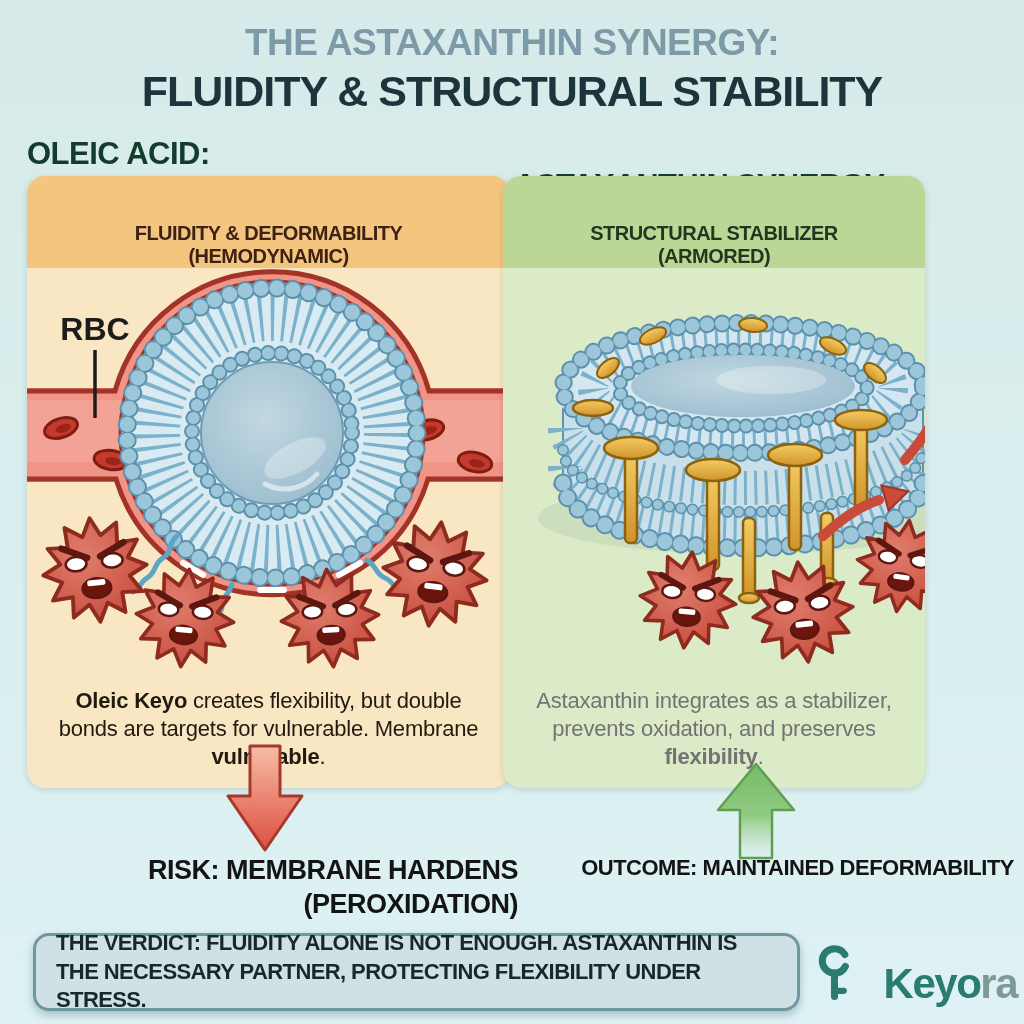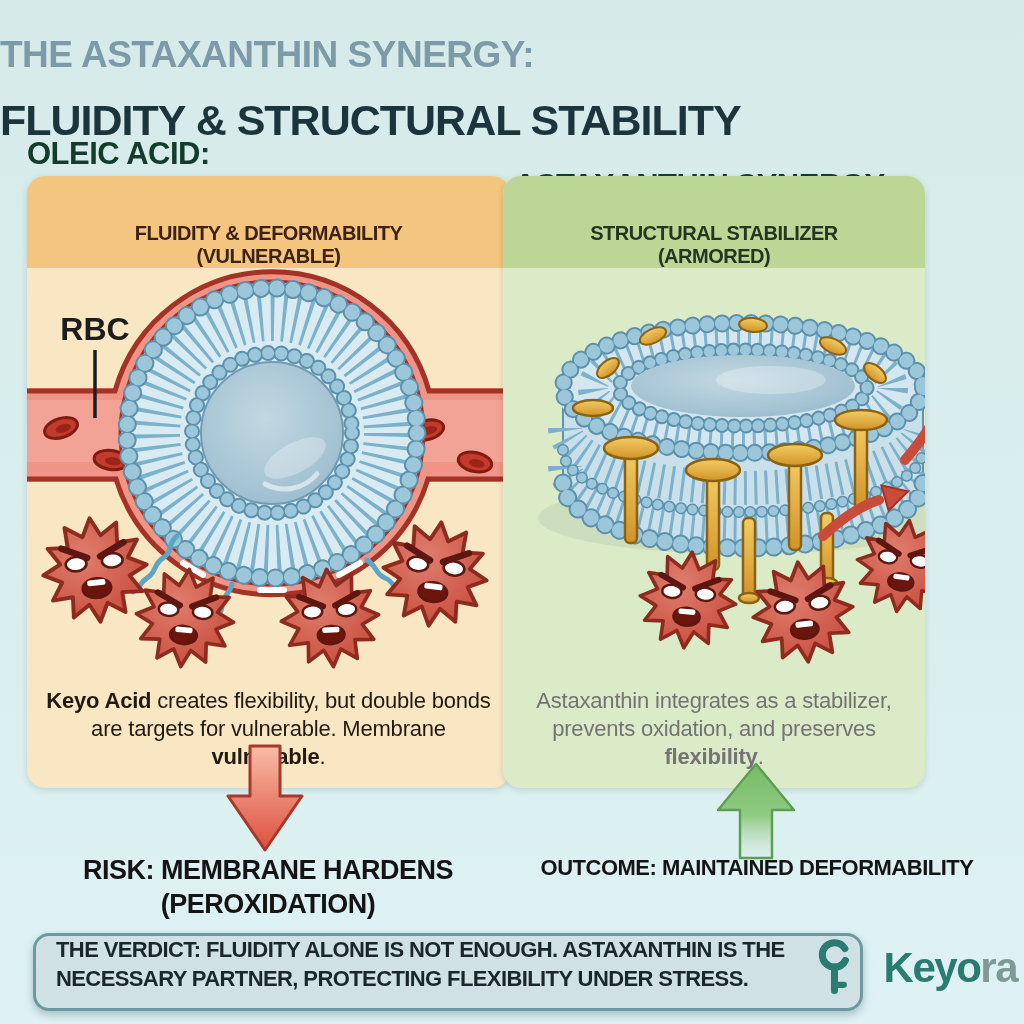--- a/index.html
+++ b/index.html
@@ -1,23 +1,23 @@
 <!DOCTYPE html>
 <html><head>
 <meta charset="utf-8">
 <style>
   html,body{margin:0;padding:0;}
   body{font-family:"Liberation Sans", sans-serif; background:#cfe3e2;}
   #canvas{position:relative;width:1024px;height:1024px;overflow:hidden;
     background:linear-gradient(180deg,#d6ebe9 0%,#d9eeee 55%,#def2f5 100%);}
 
   
-  .title{position:absolute;top:34px;left:0;width:1024px;text-align:left;}
+  .title{position:absolute;top:22px;left:0;width:1024px;text-align:center;}
   .title-line1{font-size:37px;font-weight:700;letter-spacing:-0.5px;color:#7d9aa8;}
-  .title-line2{font-size:43px;font-weight:700;letter-spacing:-1px;color:#1c353c;margin-top:20px;}
+  .title-line2{font-size:43px;font-weight:700;letter-spacing:-1px;color:#1c353c;margin-top:3px;}
 
   
   .col-header{position:absolute;top:136px;font-size:31px;font-weight:700;
     letter-spacing:-0.5px;color:#133c2d;}
   .col-header.left{left:27px;width:483px;}
   .col-header.right{left:514px;width:482px;margin-top:32px;}
 
   
   .panel{position:absolute;top:176px;height:612px;border-radius:18px;overflow:hidden;
     box-shadow:0 2px 6px rgba(60,70,70,.18);}
@@ -33,56 +33,56 @@
   .panel.left  .caption{color:#221a10;}
   .panel.right .caption{color:#737373;}
   .caption b{font-weight:700;}
 
   
   .flow-arrow{position:absolute;z-index:3;}
   .down-arrow{left:222px;top:744px;}
   .up-arrow{left:710px;top:762px;}
 
   
-  .result{position:absolute;top:854px;text-align:center;font-size:27px;font-weight:700;
+  .result{position:absolute;top:854px;text-align:right;font-size:27px;font-weight:700;
     letter-spacing:-0.5px;line-height:1.25;color:#141414;}
   .result .l1{white-space:nowrap;}
   .result.risk{left:18px;width:500px;}
   .result.outcome{left:500px;width:514px;font-size:22px;}
 
   
-  .verdict{position:absolute;left:33px;top:933px;width:830px;height:78px;box-sizing:border-box;
+  .verdict{position:absolute;left:33px;top:933px;width:767px;height:78px;box-sizing:border-box;
     background:#cfe1e5;border:3px solid #6e98a0;border-radius:16px;
     box-shadow:0 4px 8px rgba(70,95,100,.35);
-    display:flex;align-items:flex-start;padding:0 20px;
+    display:flex;align-items:center;padding:0 20px;
     font-size:22px;font-weight:700;letter-spacing:-0.6px;line-height:1.3;color:#19272a;}
 
   
-  .logo{position:absolute;left:812px;top:928px;width:205px;height:80px;display:flex;align-items:center;gap:25px;}
+  .logo{position:absolute;left:812px;top:928px;width:205px;height:80px;display:flex;align-items:flex-end;gap:25px;}
   .logo-text{font-size:42px;font-weight:700;letter-spacing:-1.5px;margin-left:-4px;}
   .logo-main{color:#2a7b70;}
   .logo-fade{color:#7e9a96;}
 </style>
 </head>
 <body>
 
 <div id="canvas">
 
   <div class="title">
     <div class="title-line1">THE ASTAXANTHIN SYNERGY:</div>
     <div class="title-line2">FLUIDITY &amp; STRUCTURAL STABILITY</div>
   </div>
 
   <div class="col-header left">OLEIC ACID:</div>
   <div class="col-header right">ASTAXANTHIN SYNERGY:</div>
 
   <div class="panel left">
     <div class="band">
       <div>FLUIDITY &amp; DEFORMABILITY</div>
-      <div>(VULNERABLE)</div>
+      <div>(HEMODYNAMIC)</div>
     </div>
 
     <svg class="illus" width="483" height="400" viewBox="0 0 483 400">
       <defs>
         <radialGradient id="radGrad" cx="40%" cy="35%" r="75%">
           <stop offset="0%" stop-color="#df7d6d"></stop>
             <stop offset="100%" stop-color="#c74a3b"></stop>
         </radialGradient>
         <radialGradient id="lipoCenter" cx="45%" cy="40%" r="75%">
           <stop offset="0%" stop-color="#c2d8e2"></stop>
@@ -171,21 +171,21 @@
       <use href="#radicalSym" transform="translate(408,306) scale(1.3) rotate(7)"></use>
 
       <g>
         <text x="68" y="72" text-anchor="middle" font-size="32" font-weight="700" fill="#1c1c1c">RBC</text>
         <path d="M68,82 V150" stroke="#1c1c1c" stroke-width="3.5"></path>
       </g>
     </svg>
 
     <div class="caption">
       <p style="margin:0">
-        <b>Keyo Acid</b><span> creates flexibility, but double bonds are targets for vulnerable. Membrane </span><b>vulnerable</b><span>.</span>
+        <b>Oleic Keyo</b><span> creates flexibility, but double bonds are targets for vulnerable. Membrane </span><b>vulnerable</b><span>.</span>
       </p>
     </div>
   </div>
 
   <div class="panel right">
     <div class="band">
       <div>STRUCTURAL STABILIZER</div>
       <div>(ARMORED)</div>
     </div>
 

